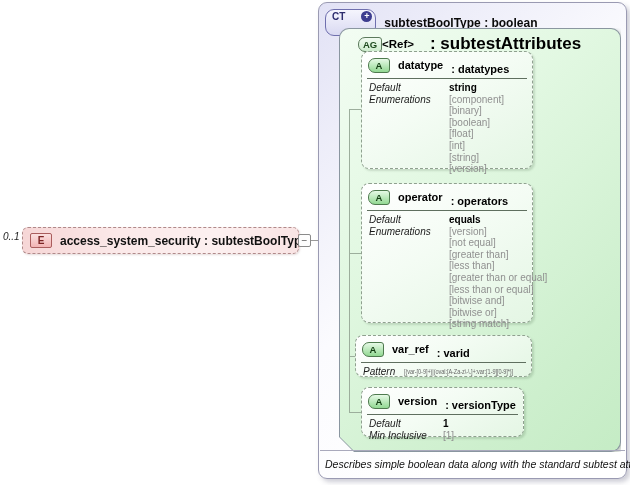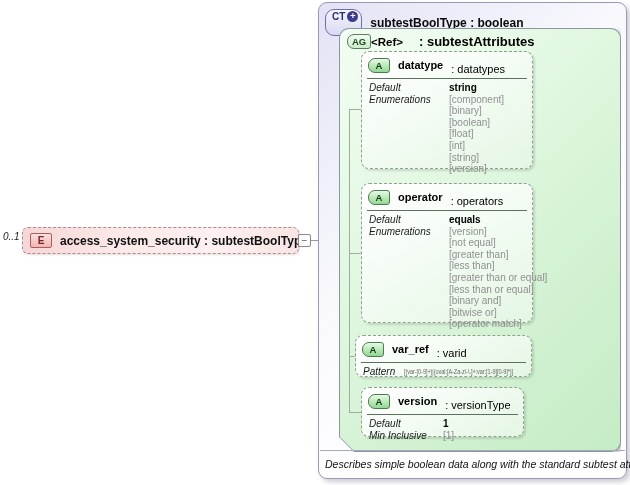--- a/index.html
+++ b/index.html
@@ -31,66 +31,66 @@
   #connector-line{position:absolute;left:311px;top:240px;width:8px;height:1px;background:#999;}
   
   #ct-box{
     position:absolute;left:318px;top:2px;width:309px;height:477px;box-sizing:border-box;
     border:1px solid #9a9ab2;border-radius:9px;
     background:linear-gradient(135deg,#e2e2f5 0%,#ededf9 18%,#fbfbfe 45%,#ffffff 75%);
     box-shadow:3px 3px 5px rgba(110,110,135,.35);
   }
   #ct-header{display:flex;align-items:center;gap:8px;padding:6px 8px 0 6px;}
   .ct-badge{
-    display:inline-flex;align-items:flex-end;gap:2px;padding:1px 3px 13px 6px;border-radius:9px;
+    display:inline-flex;align-items:flex-end;gap:16px;padding:1px 3px 13px 6px;border-radius:9px;
     border:1px solid #6f6fae;background:linear-gradient(#f5f5fd,#d9d9f2);
     font-size:10px;font-weight:bold;color:#2d2d6e;flex:0 0 auto;
   }
   .plus-circle{
     display:inline-block;width:11px;height:11px;border-radius:50%;background:#3d3d8f;color:#fff;
     font-size:9px;font-weight:bold;line-height:11px;text-align:center;
   }
   #ct-title{font-size:12px;font-weight:bold;color:#0a0a0a;white-space:nowrap;}
   
   #ag-box{
     position:absolute;left:20px;top:25px;width:282px;height:424px;border-radius:10px;background:#8a96a0;
     clip-path:polygon(0 0,100% 0,100% 100%,15px 100%,0 calc(100% - 15px));
     filter:drop-shadow(2px 2px 2px rgba(90,110,90,.4));
   }
   #ag-inner{
     position:absolute;inset:1px;border-radius:9px;
     clip-path:polygon(0 0,100% 0,100% 100%,14px 100%,0 calc(100% - 14px));
     background:linear-gradient(135deg,#f3fdf3 0%,#e2f8e2 35%,#cdefcd 80%,#c5ecc5 100%);
   }
-  #ag-header{display:flex;align-items:center;padding:5px 7px 0 7px;}
+  #ag-header{display:flex;align-items:center;padding:5px 7px 0 18px;}
   .ag-badge{
     display:inline-block;width:22px;height:13px;border:1px solid #5c7a5c;border-radius:7px 3px 3px 7px;
     background:linear-gradient(#f2fcf2,#cdeccd);color:#1e4a1e;font-size:9.5px;font-weight:bold;
     text-align:center;line-height:13px;flex:0 0 auto;
   }
   .ag-name{font-size:11.5px;font-weight:bold;}
-  .ag-type{margin-left:16px;font-size:13px;font-weight:bold;}
+  .ag-type{margin-left:16px;font-size:17px;font-weight:bold;}
   
   .attr-box{
     position:absolute;box-sizing:border-box;border:1px dashed #8fa08f;border-radius:8px;
     background:linear-gradient(150deg,#ffffff 0%,#f4fcf4 45%,#e4f6e4 100%);
     box-shadow:2px 2px 2px rgba(60,90,60,.18);
   }
   #attr-datatype{left:21px;top:22px;width:172px;height:118px;}
   #attr-operator{left:21px;top:154px;width:172px;height:140px;}
   #attr-var_ref{left:15px;top:306px;width:177px;height:42px;}
   #attr-version{left:21px;top:358px;width:163px;height:50px;}
   .attr-title{display:flex;align-items:center;padding:3px 6px 2px 6px;}
   .a-badge{
     display:inline-block;width:20px;height:13px;border:1px solid #4e7a4e;border-radius:7px 3px 3px 7px;
     background:linear-gradient(#e6fae6,#92d892);color:#123d12;font-size:9.5px;font-weight:bold;
     text-align:center;line-height:13px;flex:0 0 auto;
   }
   .attr-name{margin-left:8px;font-size:11px;font-weight:bold;text-align:center;}
-  .attr-type{margin-left:8px;font-size:11px;font-weight:normal;margin-top:8px;}
+  .attr-type{margin-left:8px;font-size:11px;font-weight:bold;margin-top:8px;}
   .sep{height:0;border-top:1px solid #5f6f5f;margin:1px 5px 0 5px;}
   .props{display:grid;column-gap:4px;padding:3px 6px 3px 7px;font-size:10px;line-height:11.6px;}
   .cols-wide{grid-template-columns:76px 1fr;}
   .cols-narrow{grid-template-columns:37px 1fr;}
   .cols-mid{grid-template-columns:70px 1fr;}
   .plabel{font-style:italic;color:#1a1a1a;white-space:nowrap;}
   .pval{color:#909090;white-space:nowrap;}
   .pval.bold{color:#000;font-weight:bold;}
   .pval.pattern{
     font-size:7px;color:#666;transform:scaleX(.8);transform-origin:0 50%;letter-spacing:-.1px;
@@ -190,25 +190,25 @@
               <span class="pval">[not equal]</span>
             <span class="plabel"></span>
               <span class="pval">[greater than]</span>
             <span class="plabel"></span>
               <span class="pval">[less than]</span>
             <span class="plabel"></span>
               <span class="pval">[greater than or equal]</span>
             <span class="plabel"></span>
               <span class="pval">[less than or equal]</span>
             <span class="plabel"></span>
-              <span class="pval">[binary and]</span>
+              <span class="pval">[bitwise and]</span>
             <span class="plabel"></span>
               <span class="pval">[bitwise or]</span>
             <span class="plabel"></span>
-              <span class="pval">[operator match]</span>
+              <span class="pval">[string match]</span>
           </div>
         </div>
 
         <div class="attr-box" id="attr-var_ref">
           <div class="attr-title">
             <span class="a-badge">A</span>
             <span class="attr-name">var_ref</span>
             <span class="attr-type">: varid</span>
           </div>
           <div class="sep"></div>

